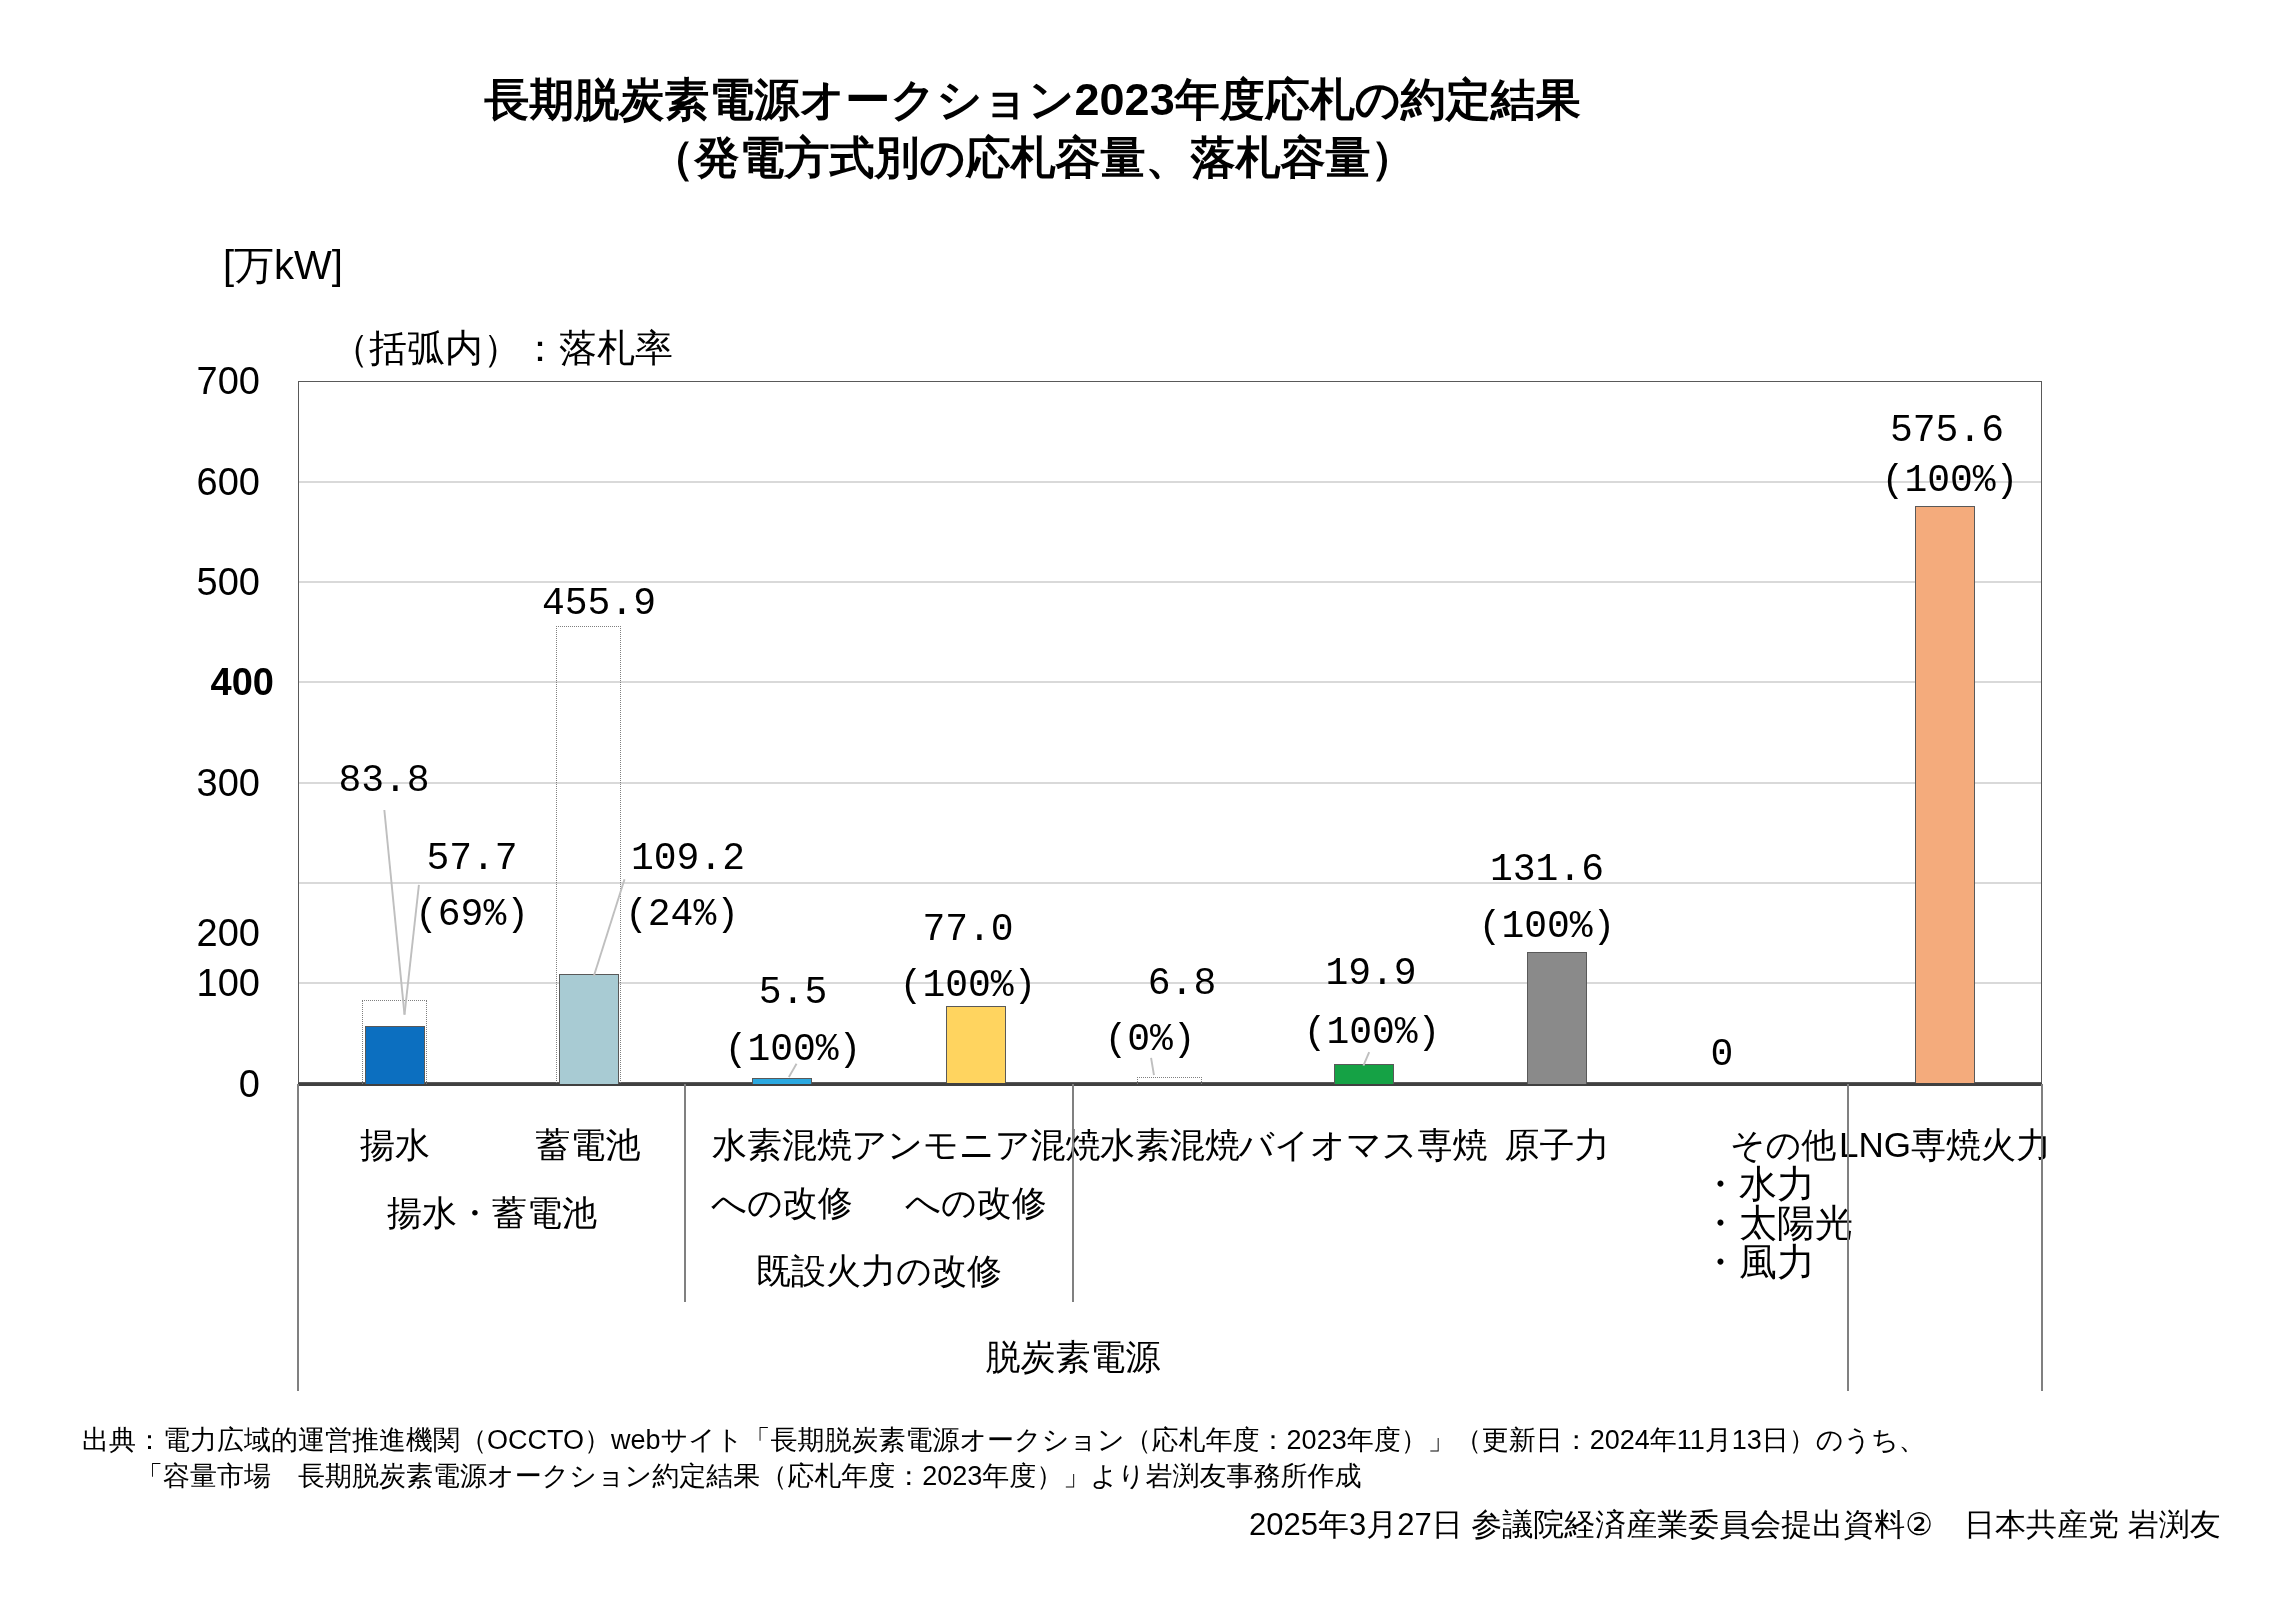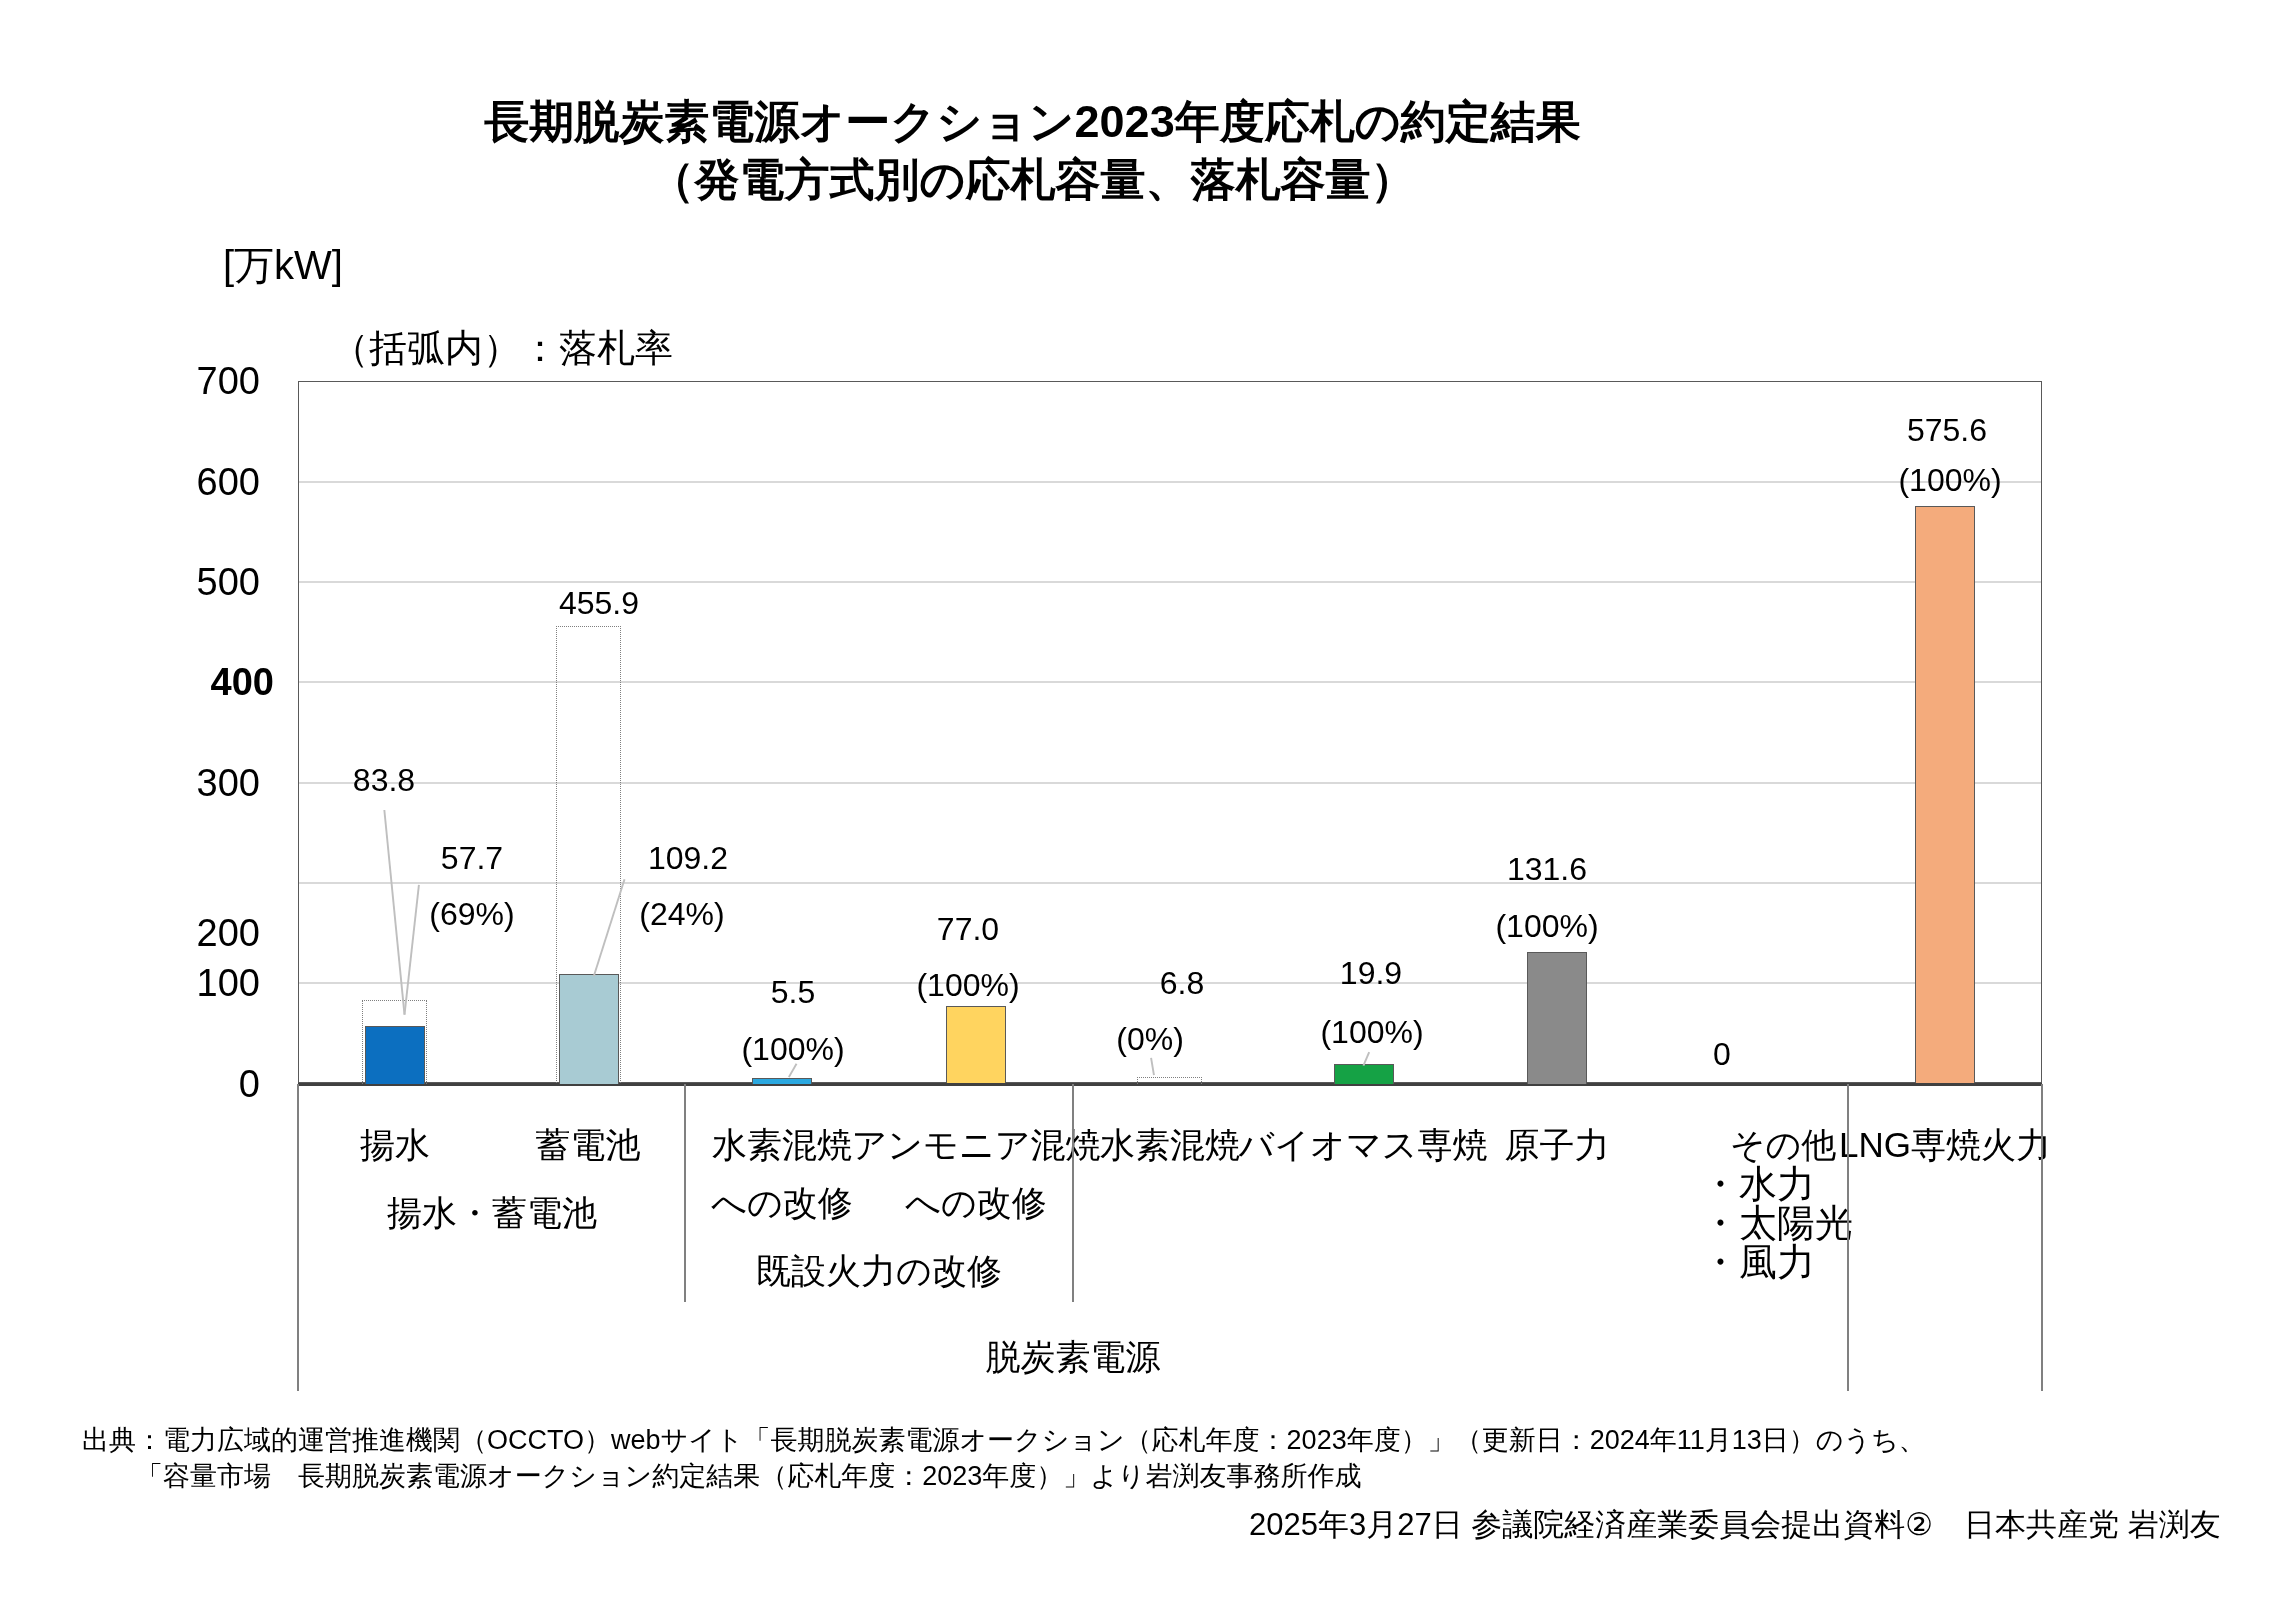--- a/index.html
+++ b/index.html
@@ -1,30 +1,30 @@
 <!DOCTYPE html>
 <html><head>
 <meta charset="utf-8">
 <style>
   html,body{margin:0;padding:0;background:#fff;}
   .page{position:relative;width:2281px;height:1621px;background:#fff;overflow:hidden;
         font-family:"Liberation Sans","DejaVu Sans",sans-serif;color:#000;}
-  .title{position:absolute;left:0;top:93px;width:2065px;text-align:center;
+  .title{position:absolute;left:0;top:71px;width:2065px;text-align:center;
          font-size:45px;font-weight:bold;line-height:58px;}
   .yunit{position:absolute;left:223px;top:238px;font-size:40px;}
   .note{position:absolute;left:331px;top:323px;font-size:38px;}
   #chart{position:absolute;left:0;top:0;width:2281px;height:1621px;}
   #overlay{position:absolute;left:0;top:0;width:2281px;height:1621px;pointer-events:none;}
   .gridline{position:absolute;background:#d9d9d9;height:1.9px;}
   .plotbox{position:absolute;border:1.9px solid #595959;box-sizing:border-box;background:transparent;}
   .baseline{position:absolute;background:#404040;height:2.9px;}
   .ytick{position:absolute;width:154px;text-align:right;font-size:38px;transform:translateY(-50%);}
   .bar{position:absolute;box-sizing:border-box;border:1.9px solid #595959;border-bottom:none;}
   .dottedbar{position:absolute;box-sizing:border-box;border:1.9px dotted #7f7f7f;border-bottom:none;background:#fff0;}
-  .vlabel{position:absolute;font-size:32px;white-space:nowrap;transform:translate(-50%,-50%);}
+  .vlabel{position:absolute;font-size:38px;white-space:nowrap;transform:translate(-50%,-50%);font-family:Liberation Mono, monospace;}
   .xlabel{position:absolute;font-size:35px;white-space:nowrap;transform:translate(-50%,-50%);}
   .xlabel-left{position:absolute;font-size:38px;white-space:nowrap;transform:translateY(-50%);}
   .sep{position:absolute;width:1.9px;background:#808080;}
   .grouplabel{position:absolute;font-size:35px;white-space:nowrap;transform:translate(-50%,-50%);}
   .src1{position:absolute;left:82px;top:1422px;font-size:27px;white-space:nowrap;}
   .src2{position:absolute;left:136px;top:1458px;font-size:27px;white-space:nowrap;}
   .credit{position:absolute;left:1249px;top:1504px;font-size:31px;white-space:nowrap;}
 </style>
 </head>
 <body>

